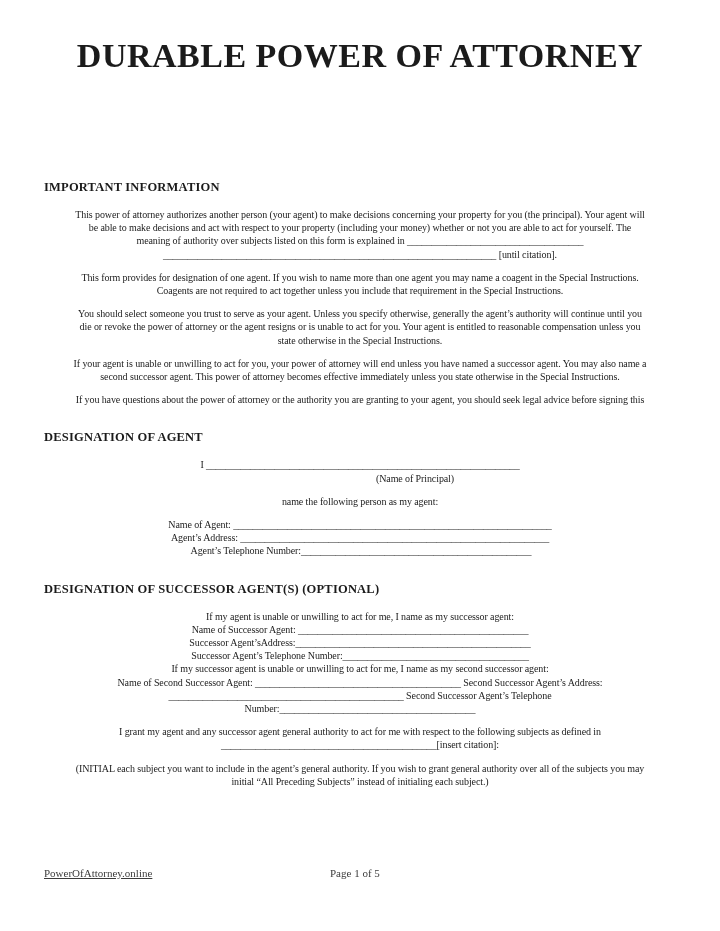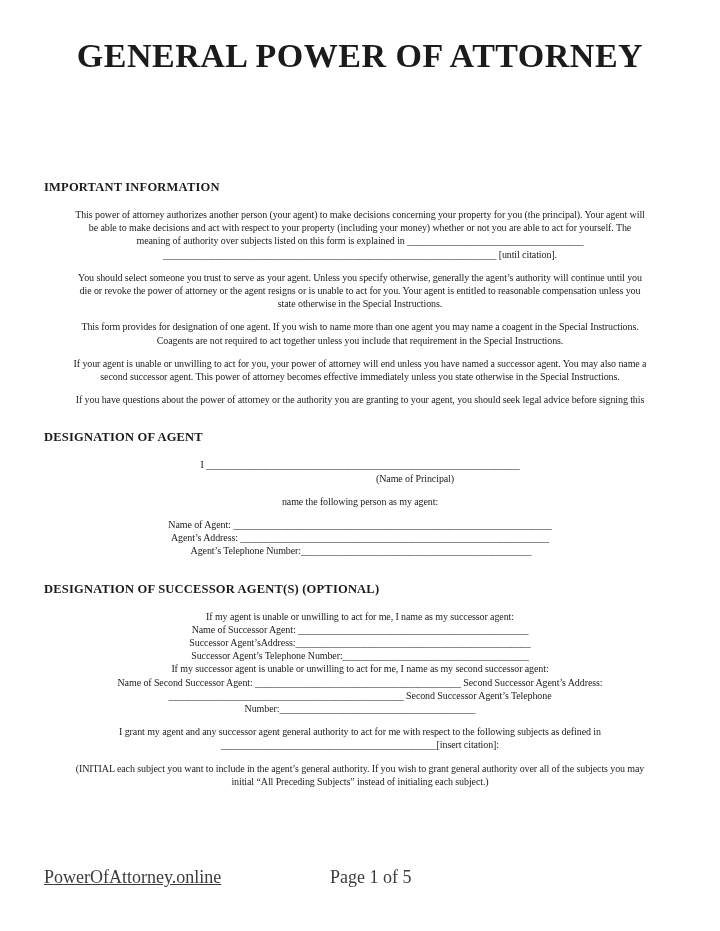--- a/index.html
+++ b/index.html
@@ -50,56 +50,56 @@
     color: #222222;
   }
   .caption {
     margin-left: 110px;
   }
   .footer {
     position: absolute;
     left: 44px;
     top: 867px;
     right: 44px;
-    font-size: 18px;
+    font-size: 11px;
     color: #3c3c3c;
   }
   .footer .site {
     text-decoration: underline;
     cursor: pointer;
   }
   .footer .pageno {
     position: absolute;
     left: 286px;
     top: 0;
   }
 </style>
 </head>
 <body>
 
 <div class="page">
 
-  <h1 class="doc-title">GENERAL POWER OF ATTORNEY</h1>
+  <h1 class="doc-title">DURABLE POWER OF ATTORNEY</h1>
 
   <div class="content" id="doc-content">
       <div class="sec-heading">IMPORTANT INFORMATION</div>
       <div class="para">
         <div class="line">This power of attorney authorizes another person (your agent) to make decisions concerning your property for you (the principal). Your agent will</div>
         <div class="line">be able to make decisions and act with respect to your property (including your money) whether or not you are able to act for yourself. The</div>
         <div class="line">meaning of authority over subjects listed on this form is explained in ____________________________________</div>
         <div class="line">____________________________________________________________________ [until citation].</div>
       </div>
       <div class="para">
+        <div class="line">This form provides for designation of one agent. If you wish to name more than one agent you may name a coagent in the Special Instructions.</div>
+        <div class="line">Coagents are not required to act together unless you include that requirement in the Special Instructions.</div>
+      </div>
+      <div class="para">
         <div class="line">You should select someone you trust to serve as your agent. Unless you specify otherwise, generally the agent’s authority will continue until you</div>
         <div class="line">die or revoke the power of attorney or the agent resigns or is unable to act for you. Your agent is entitled to reasonable compensation unless you</div>
         <div class="line">state otherwise in the Special Instructions.</div>
-      </div>
-      <div class="para">
-        <div class="line">This form provides for designation of one agent. If you wish to name more than one agent you may name a coagent in the Special Instructions.</div>
-        <div class="line">Coagents are not required to act together unless you include that requirement in the Special Instructions.</div>
       </div>
       <div class="para">
         <div class="line">If your agent is unable or unwilling to act for you, your power of attorney will end unless you have named a successor agent. You may also name a</div>
         <div class="line">second successor agent. This power of attorney becomes effective immediately unless you state otherwise in the Special Instructions.</div>
       </div>
       <div class="para">
         <div class="line">If you have questions about the power of attorney or the authority you are granting to your agent, you should seek legal advice before signing this</div>
       </div>
       <div class="sec-heading">DESIGNATION OF AGENT</div>
       <div class="para">

